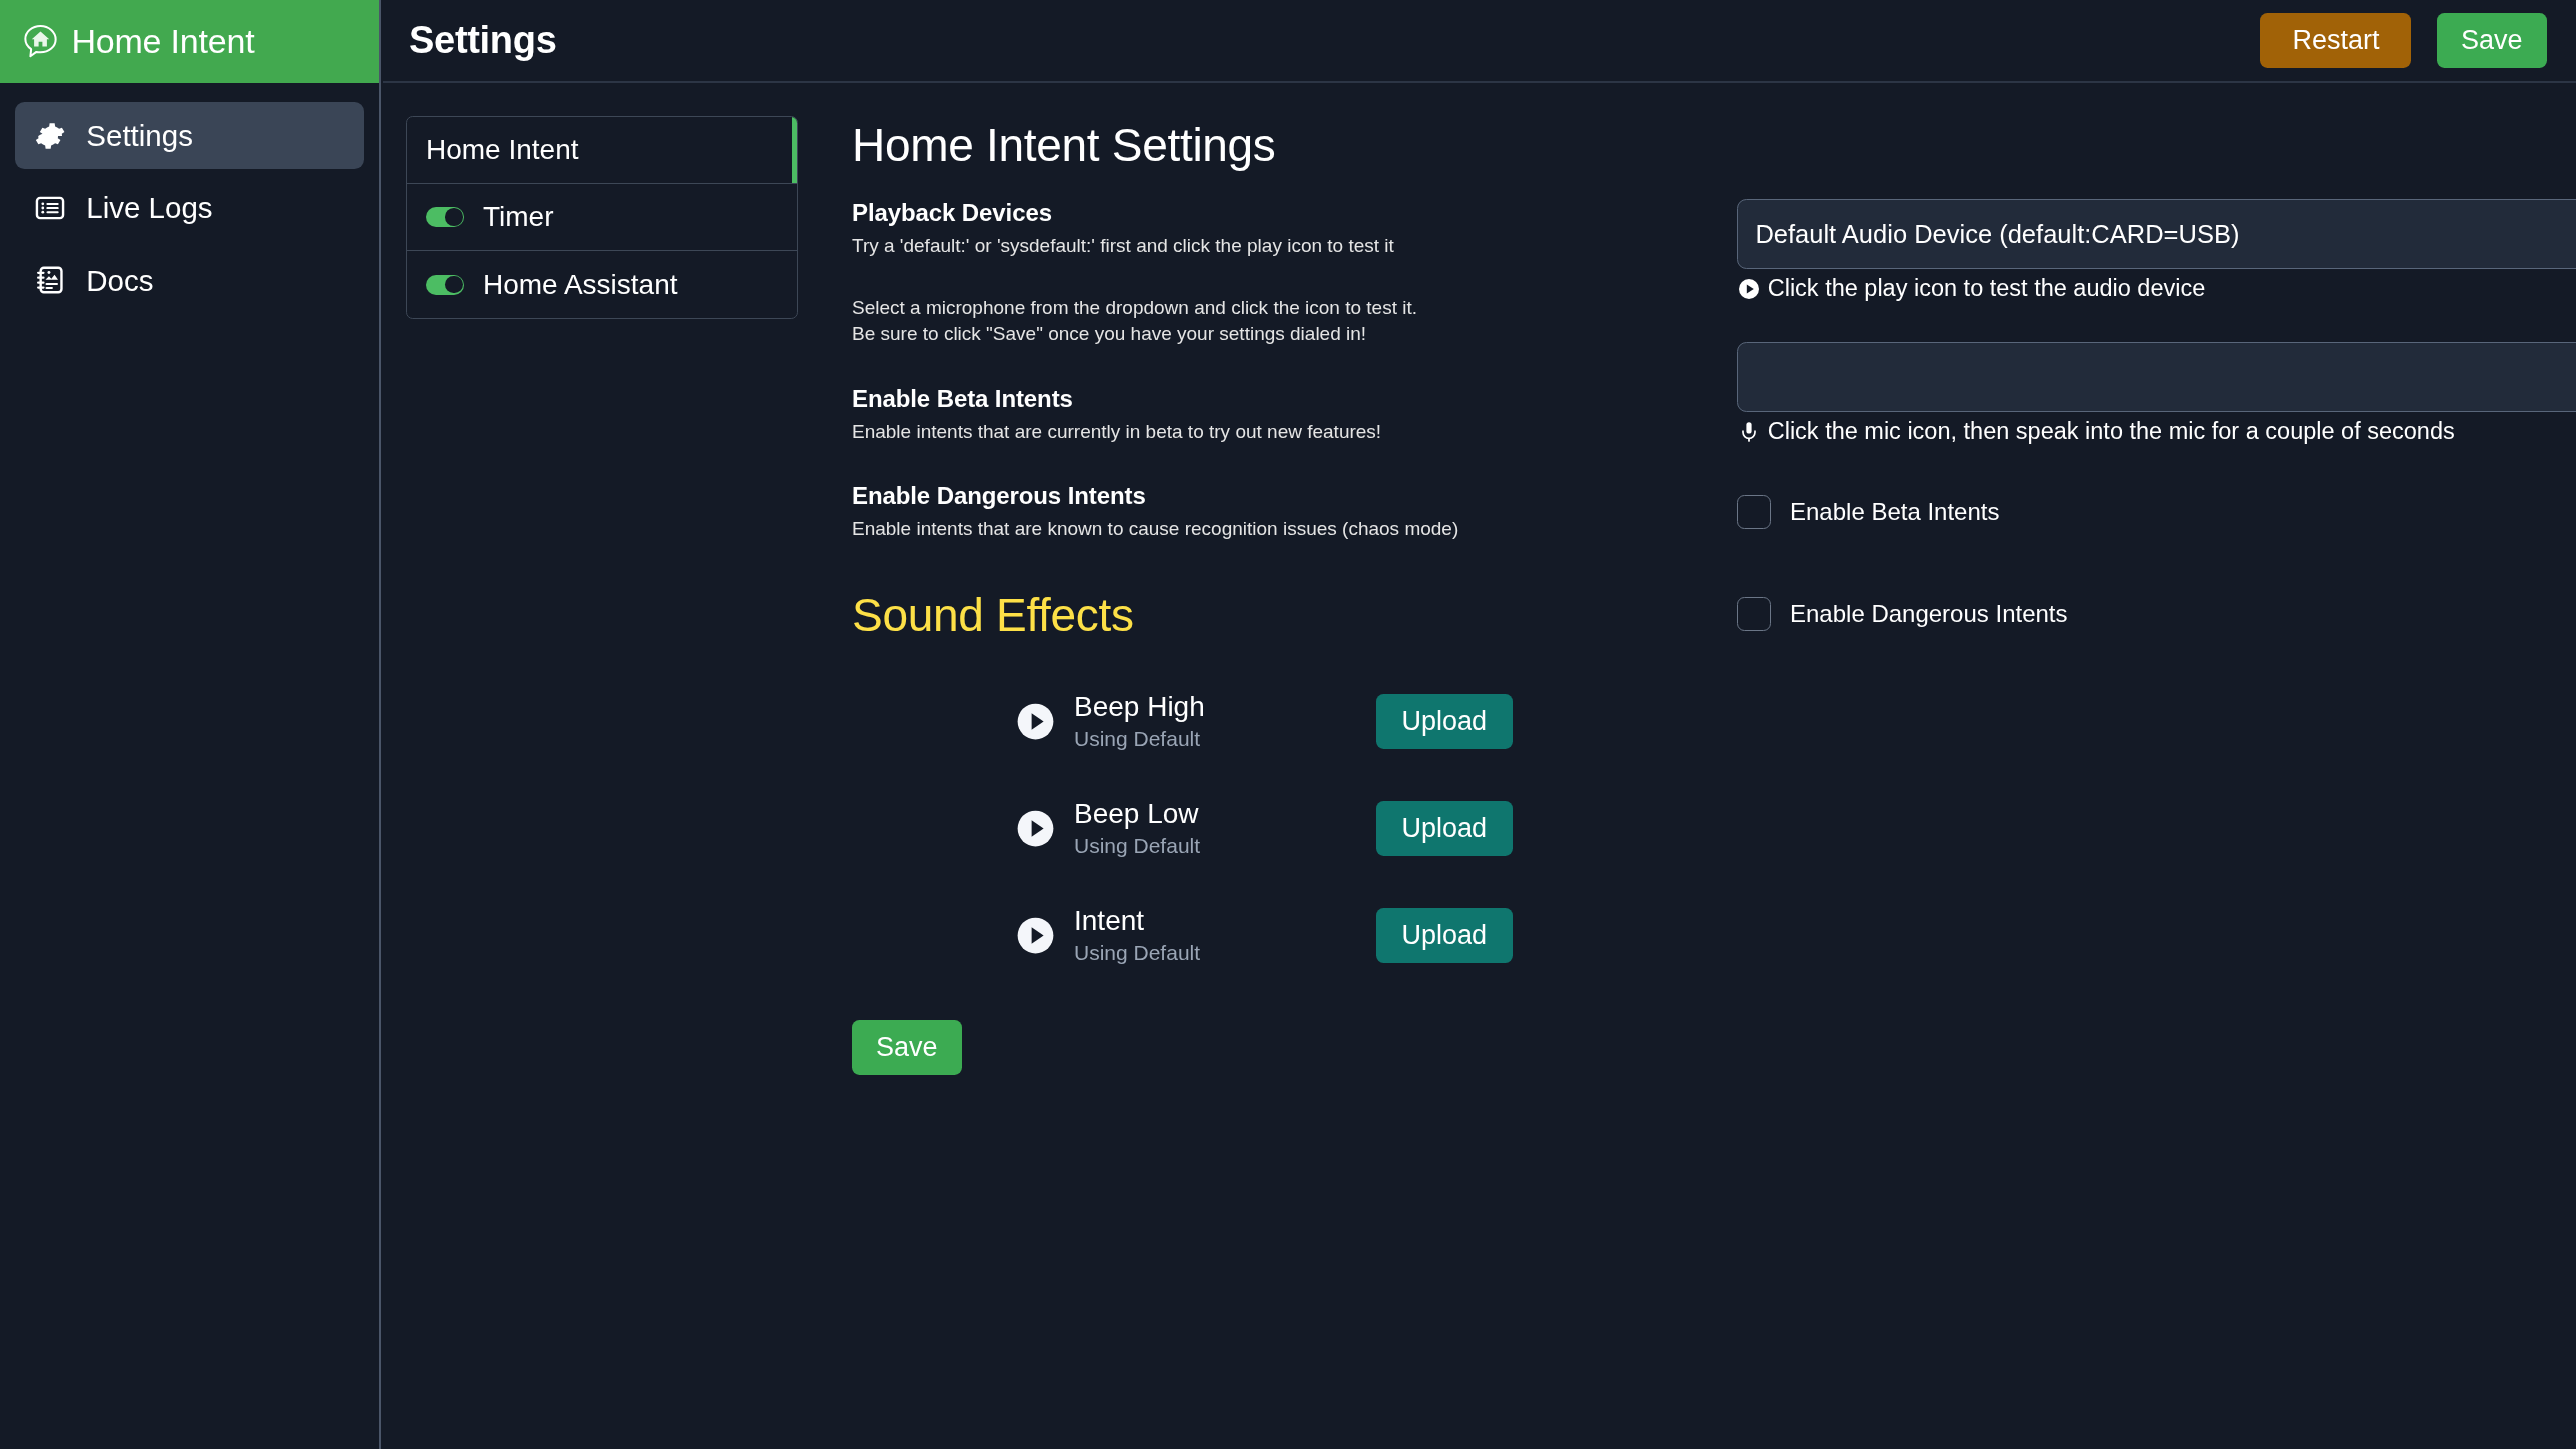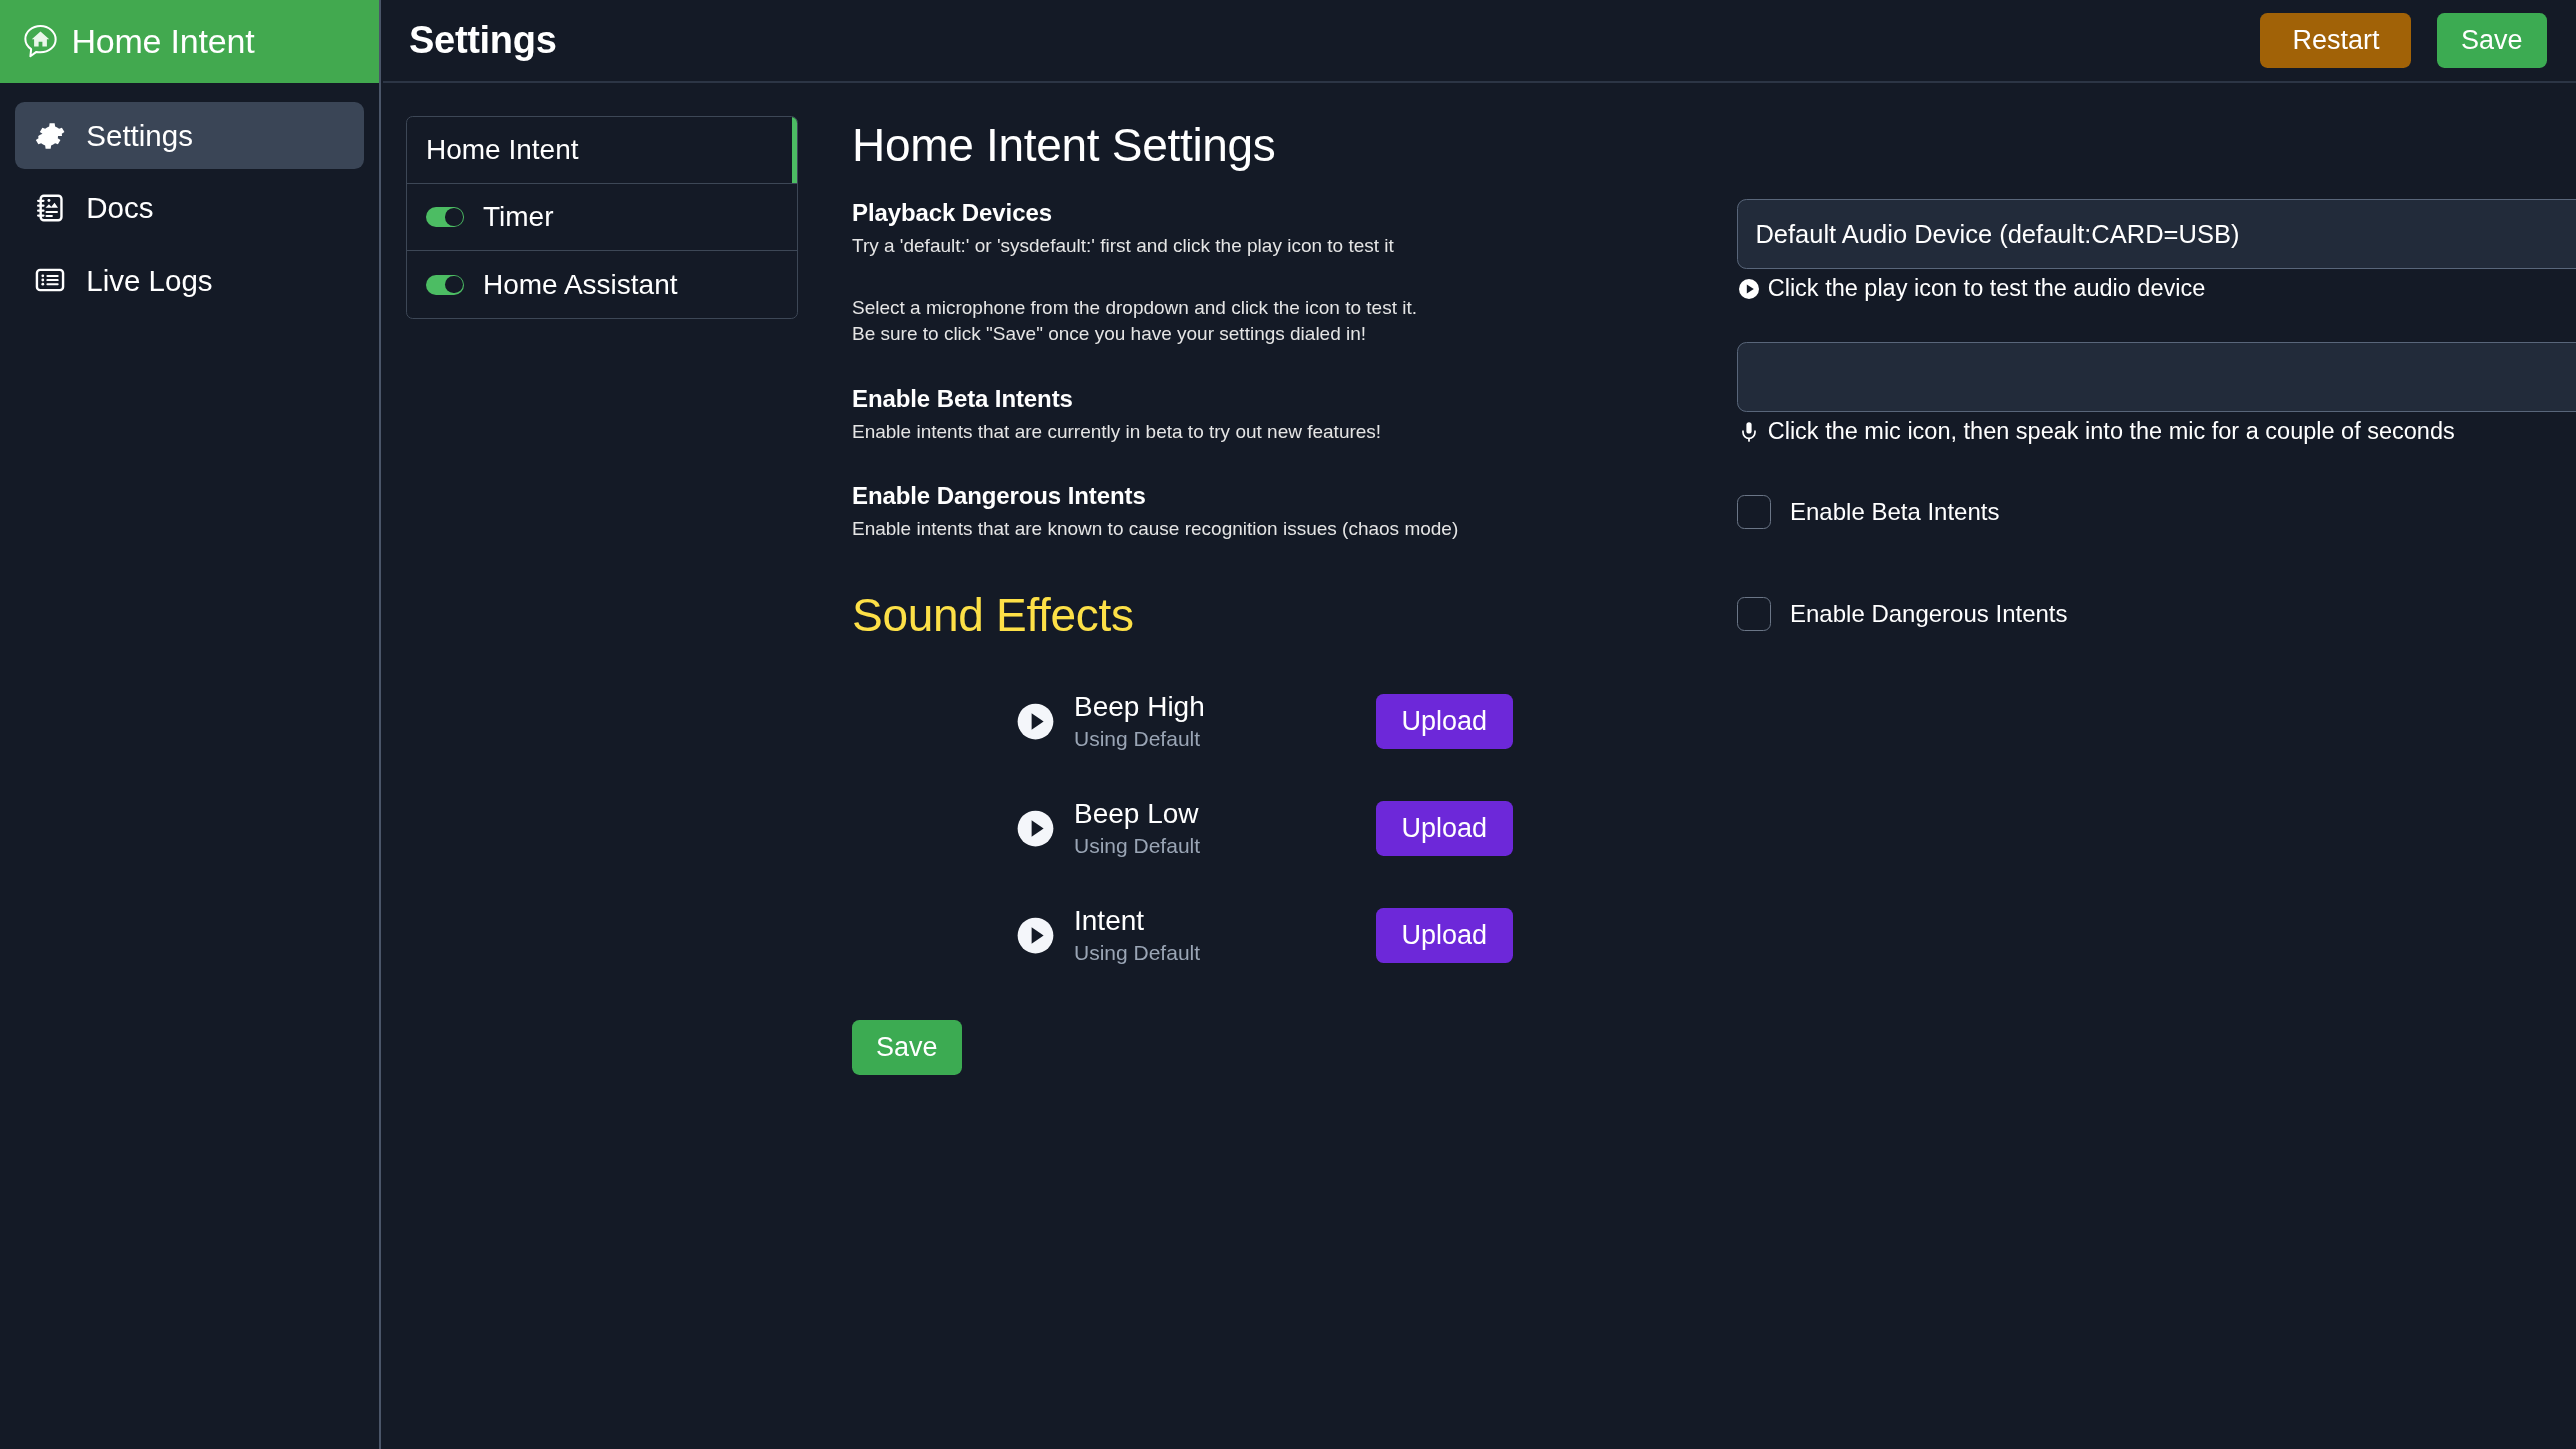--- a/index.html
+++ b/index.html
@@ -233,21 +233,21 @@
     align-items: center;
     height: 107px;
     padding-left: 164px;
     gap: 0;
   }
   .sfx-play { width: 39px; height: 39px; flex: 0 0 auto; cursor: pointer; display: block; }
   .sfx-text { margin-left: 19px; width: 302px; }
   .sfx-name { color: #ffffff; font-size: 28px; line-height: 1.15; }
   .sfx-status { color: #9aa5b5; font-size: 21px; margin-top: 4px; }
   .btn-upload {
-    background: #6d28d9;
+    background: #0f766e;
     border: none;
     border-radius: 7.4px;
     color: #ffffff;
     font-family: "Liberation Sans", sans-serif;
     font-size: 27px;
     padding: 14px 25.5px;
     cursor: pointer;
     line-height: 1;
   }
   #bottom-save { margin-top: 31px; margin-left: 0; }
@@ -277,44 +277,44 @@
             <path d="M12 8.6a3.4 3.4 0 100 6.8 3.4 3.4 0 000-6.8zm0 5.1a1.7 1.7 0 110-3.4 1.7 1.7 0 010 3.4z"></path>
             <path d="M21 12c0-.6-.06-1.2-.17-1.76l2.0-1.2-1.9-3.3-2.1.86a9.1 9.1 0 00-3.0-1.75L15.5 2.4h-3.8l-.33 2.45a9.1 9.1 0 00-3.0 1.75l-2.1-.86-1.9 3.3 2.0 1.2A9.4 9.4 0 003.2 12c0 .6.06 1.2.17 1.76l-2.0 1.2 1.9 3.3 2.1-.86a9.1 9.1 0 003.0 1.75l.33 2.45h3.8l.33-2.45a9.1 9.1 0 003.0-1.75l2.1.86 1.9-3.3-2.0-1.2c.11-.56.17-1.16.17-1.76z"></path>
           </svg>
         </span>
         <span class="nav-label">Settings</span>
       </div>
 
       <div class="nav-item">
         <span>
           <svg class="nav-icon" viewBox="0 0 24 24" fill="none">
-            <rect x="5.0" y="2.8" width="15.6" height="18.4" rx="2.4" stroke="#ffffff" stroke-width="1.8"></rect>
-            <path d="M3.1 6.6h4M3.1 10.3h4M3.1 14h4M3.1 17.7h4" stroke="#ffffff" stroke-width="1.7" stroke-linecap="round"></path>
-            <path d="M8.6 11.8l2.6-2.6 1.8 1.8 2.4-2.9 2.6 3.7H8.6z" fill="#ffffff"></path>
-            <circle cx="11.2" cy="6.4" r="1.1" fill="#ffffff"></circle>
-            <rect x="8.6" y="14.2" width="9.4" height="1.6" rx="0.8" fill="#ffffff"></rect>
-            <rect x="8.6" y="17.2" width="5.6" height="1.6" rx="0.8" fill="#ffffff"></rect>
-          </svg>
-        </span>
-        <span class="nav-label">Docs</span>
-      </div>
-
-      <div class="nav-item">
-        <span>
-          <svg class="nav-icon" viewBox="0 0 24 24" fill="none">
             <rect x="2.2" y="4.4" width="19.6" height="15.2" rx="2.4" stroke="#ffffff" stroke-width="1.8"></rect>
             <circle cx="6.6" cy="8.9" r="1.05" fill="#ffffff"></circle>
             <circle cx="6.6" cy="12" r="1.05" fill="#ffffff"></circle>
             <circle cx="6.6" cy="15.1" r="1.05" fill="#ffffff"></circle>
             <rect x="9.3" y="8.2" width="9.2" height="1.5" rx="0.7" fill="#ffffff"></rect>
             <rect x="9.3" y="11.3" width="9.2" height="1.5" rx="0.7" fill="#ffffff"></rect>
             <rect x="9.3" y="14.4" width="9.2" height="1.5" rx="0.7" fill="#ffffff"></rect>
           </svg>
         </span>
         <span class="nav-label">Live Logs</span>
+      </div>
+
+      <div class="nav-item">
+        <span>
+          <svg class="nav-icon" viewBox="0 0 24 24" fill="none">
+            <rect x="5.0" y="2.8" width="15.6" height="18.4" rx="2.4" stroke="#ffffff" stroke-width="1.8"></rect>
+            <path d="M3.1 6.6h4M3.1 10.3h4M3.1 14h4M3.1 17.7h4" stroke="#ffffff" stroke-width="1.7" stroke-linecap="round"></path>
+            <path d="M8.6 11.8l2.6-2.6 1.8 1.8 2.4-2.9 2.6 3.7H8.6z" fill="#ffffff"></path>
+            <circle cx="11.2" cy="6.4" r="1.1" fill="#ffffff"></circle>
+            <rect x="8.6" y="14.2" width="9.4" height="1.6" rx="0.8" fill="#ffffff"></rect>
+            <rect x="8.6" y="17.2" width="5.6" height="1.6" rx="0.8" fill="#ffffff"></rect>
+          </svg>
+        </span>
+        <span class="nav-label">Docs</span>
       </div>
 
     </div>
   </div>
 
   <div id="topbar">
     <div id="page-title">Settings</div>
     <div id="topbar-actions">
       <button class="btn btn-danger">Restart</button>
       <button class="btn btn-success">Save</button>

